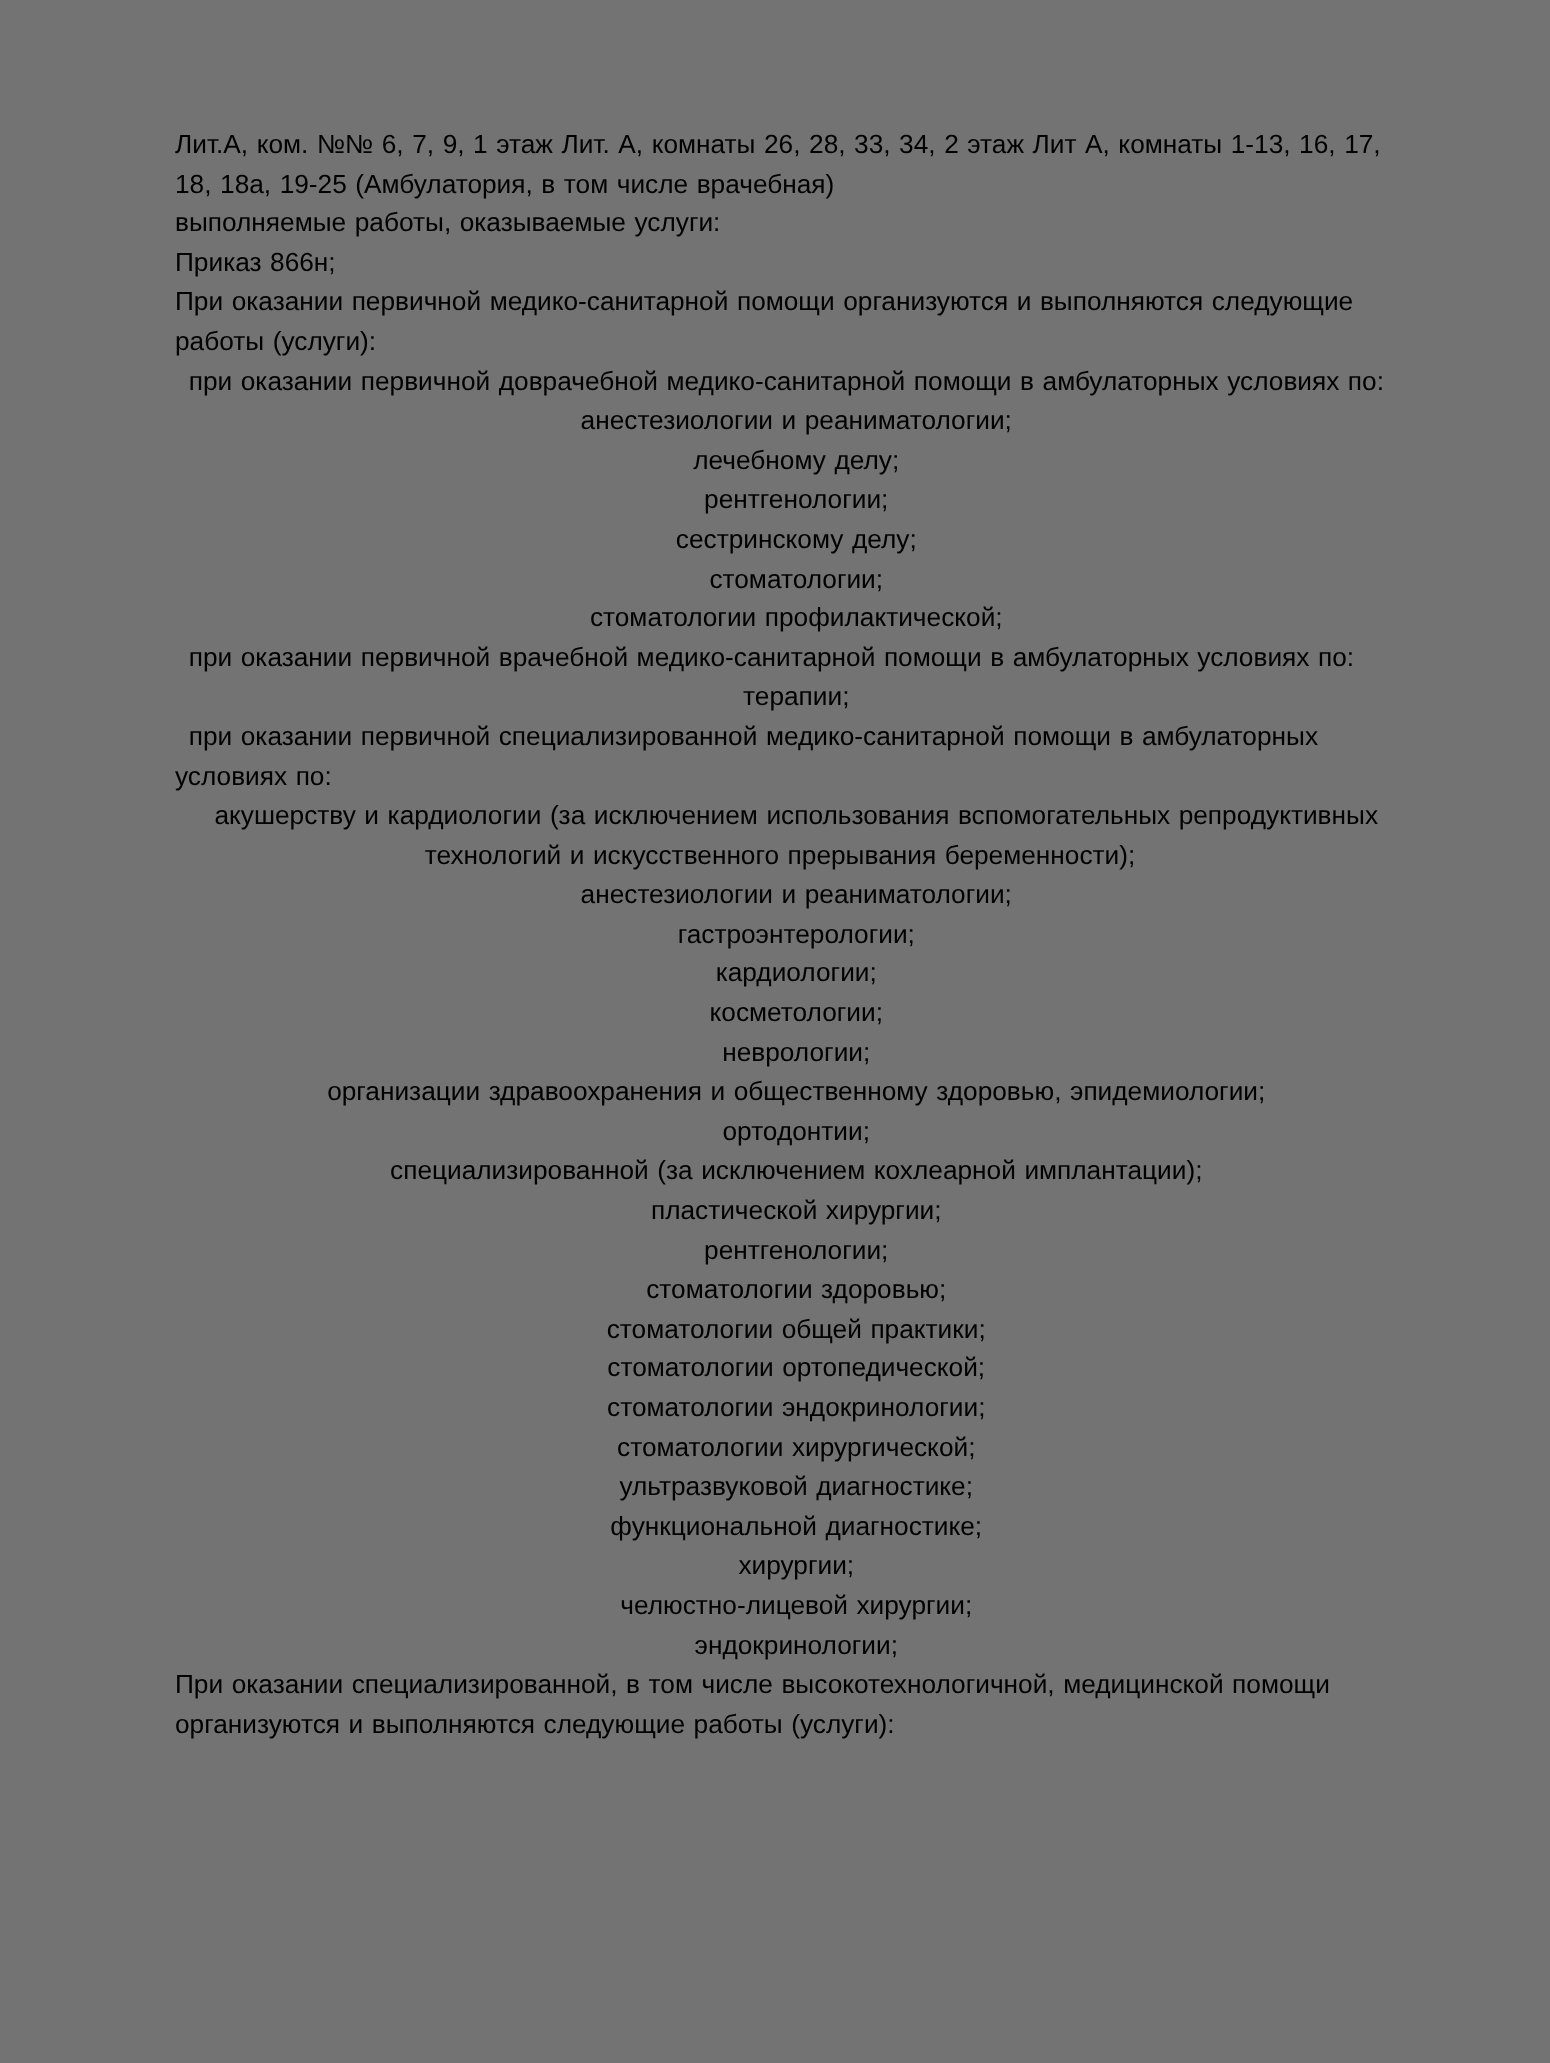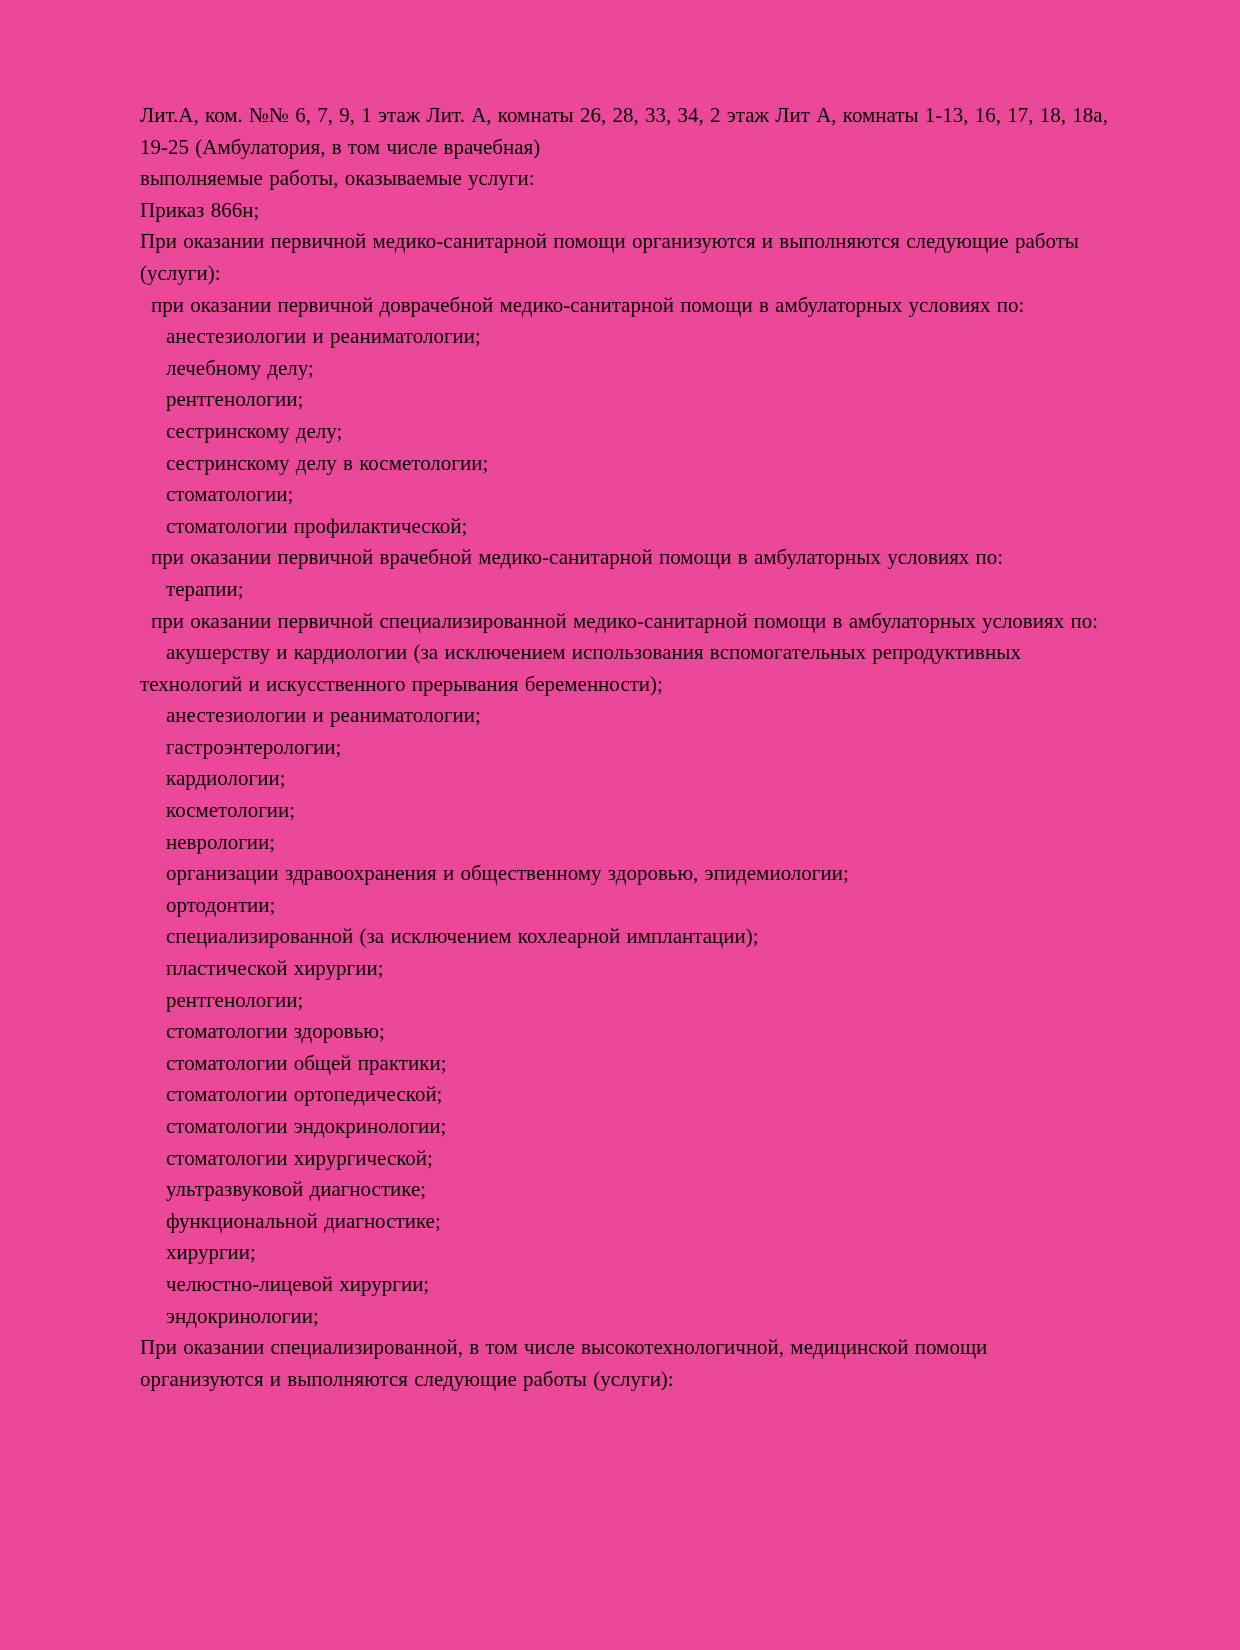--- a/index.html
+++ b/index.html
@@ -5,59 +5,58 @@
   html, body {
     margin: 0;
     padding: 0;
     background: #ffffff;
   }
   .page {
     position: relative;
     width: 1240px;
     height: 1650px;
     margin: 0 auto;
-    background: #ec4899;
+    background: #737373;
     overflow: hidden;
-    font-family: Liberation Serif, serif;
+    font-family: Liberation Sans, sans-serif;
     color: #000000;
   }
   .doc-body {
     position: absolute;
     left: 140px;
     top: 100px;
     width: 968px;
     font-size: 21px;
     line-height: 31.6px;
   }
   .doc-body p {
     margin: 0;
     padding: 0;
     text-indent: 0;
     white-space: normal;
     word-spacing: 1px;
   }
   .doc-body p.indent-0 { text-indent: 0; }
   .doc-body p.indent-1 { text-indent: 11px; }
-  .doc-body p.indent-2 { text-indent: 26px; }
+  .doc-body p.indent-2 { text-indent: 26px; text-align: center; }
 </style>
 </head>
 <body>
 
 <div class="page">
   <div class="doc-body">
       <p class="indent-0">Лит.А, ком. №№ 6, 7, 9, 1 этаж Лит. А, комнаты 26, 28, 33, 34, 2 этаж Лит А, комнаты 1-13, 16, 17, 18, 18а, 19-25 (Амбулатория, в том числе врачебная)</p>
       <p class="indent-0">выполняемые работы, оказываемые услуги:</p>
       <p class="indent-0">Приказ 866н;</p>
       <p class="indent-0">При оказании первичной медико-санитарной помощи организуются и выполняются следующие работы (услуги):</p>
       <p class="indent-1">при оказании первичной доврачебной медико-санитарной помощи в амбулаторных условиях по:</p>
       <p class="indent-2">анестезиологии и реаниматологии;</p>
       <p class="indent-2">лечебному делу;</p>
       <p class="indent-2">рентгенологии;</p>
       <p class="indent-2">сестринскому делу;</p>
-      <p class="indent-2">сестринскому делу в косметологии;</p>
       <p class="indent-2">стоматологии;</p>
       <p class="indent-2">стоматологии профилактической;</p>
       <p class="indent-1">при оказании первичной врачебной медико-санитарной помощи в амбулаторных условиях по:</p>
       <p class="indent-2">терапии;</p>
       <p class="indent-1">при оказании первичной специализированной медико-санитарной помощи в амбулаторных условиях по:</p>
       <p class="indent-2">акушерству и кардиологии (за исключением использования вспомогательных репродуктивных технологий и искусственного прерывания беременности);</p>
       <p class="indent-2">анестезиологии и реаниматологии;</p>
       <p class="indent-2">гастроэнтерологии;</p>
       <p class="indent-2">кардиологии;</p>
       <p class="indent-2">косметологии;</p>

